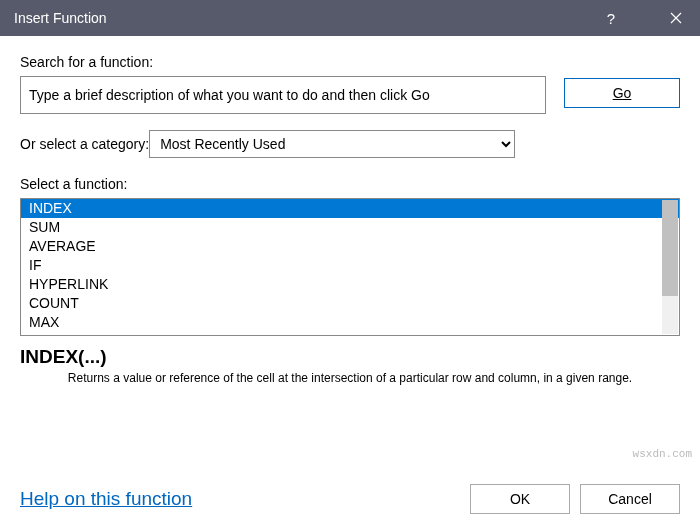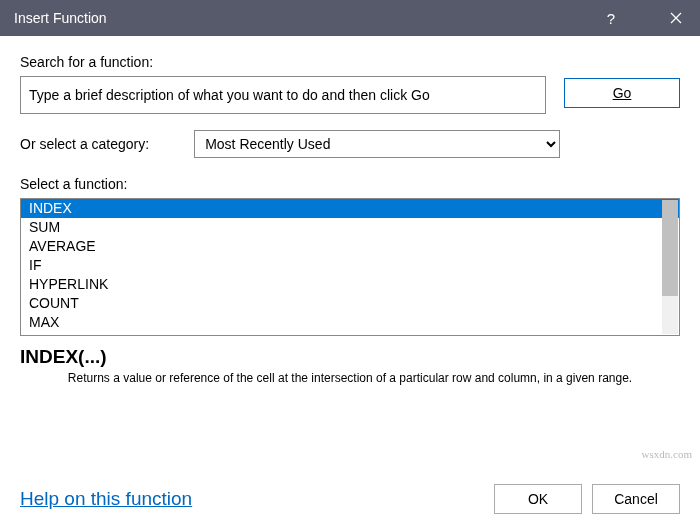--- a/index.html
+++ b/index.html
@@ -74,21 +74,20 @@
     }
     .category-select {
       flex: 1;
       max-width: 366px;
       height: 28px;
       border: 1px solid #888;
       padding: 2px 6px;
       font-size: 14px;
       font-family: inherit;
       background: #fff;
-      margin-left: 45px;
     }
     .listbox-wrap {
       position: relative;
       border: 1px solid #888;
       height: 138px;
       margin-bottom: 10px;
     }
     .listbox {
       list-style: none;
       height: 100%;
@@ -143,34 +142,34 @@
       left: 0;
       right: 0;
     }
     .help-link {
       color: #0067c0;
       text-decoration: underline;
       font-size: 19px;
       flex: 1;
     }
     .footer-btn {
-      width: 88px;
+      width: 100px;
       height: 30px;
       border: 1px solid #aaa;
       background: #fff;
       font-size: 14px;
       cursor: pointer;
     }
     .watermark {
       position: absolute;
       right: 8px;
       bottom: 68px;
       font-size: 11px;
       color: #bbb;
-      font-family: Liberation Serif, serif;
+      font-family: Liberation Mono, monospace;
     }
   </style>
 </head>
 <body>
 
 <div class="titlebar">
   <span class="titlebar-title">Insert Function</span>
   <div class="titlebar-btn">?</div>
   <div class="titlebar-btn">
     <svg width="12" height="12" viewBox="0 0 12 12">

